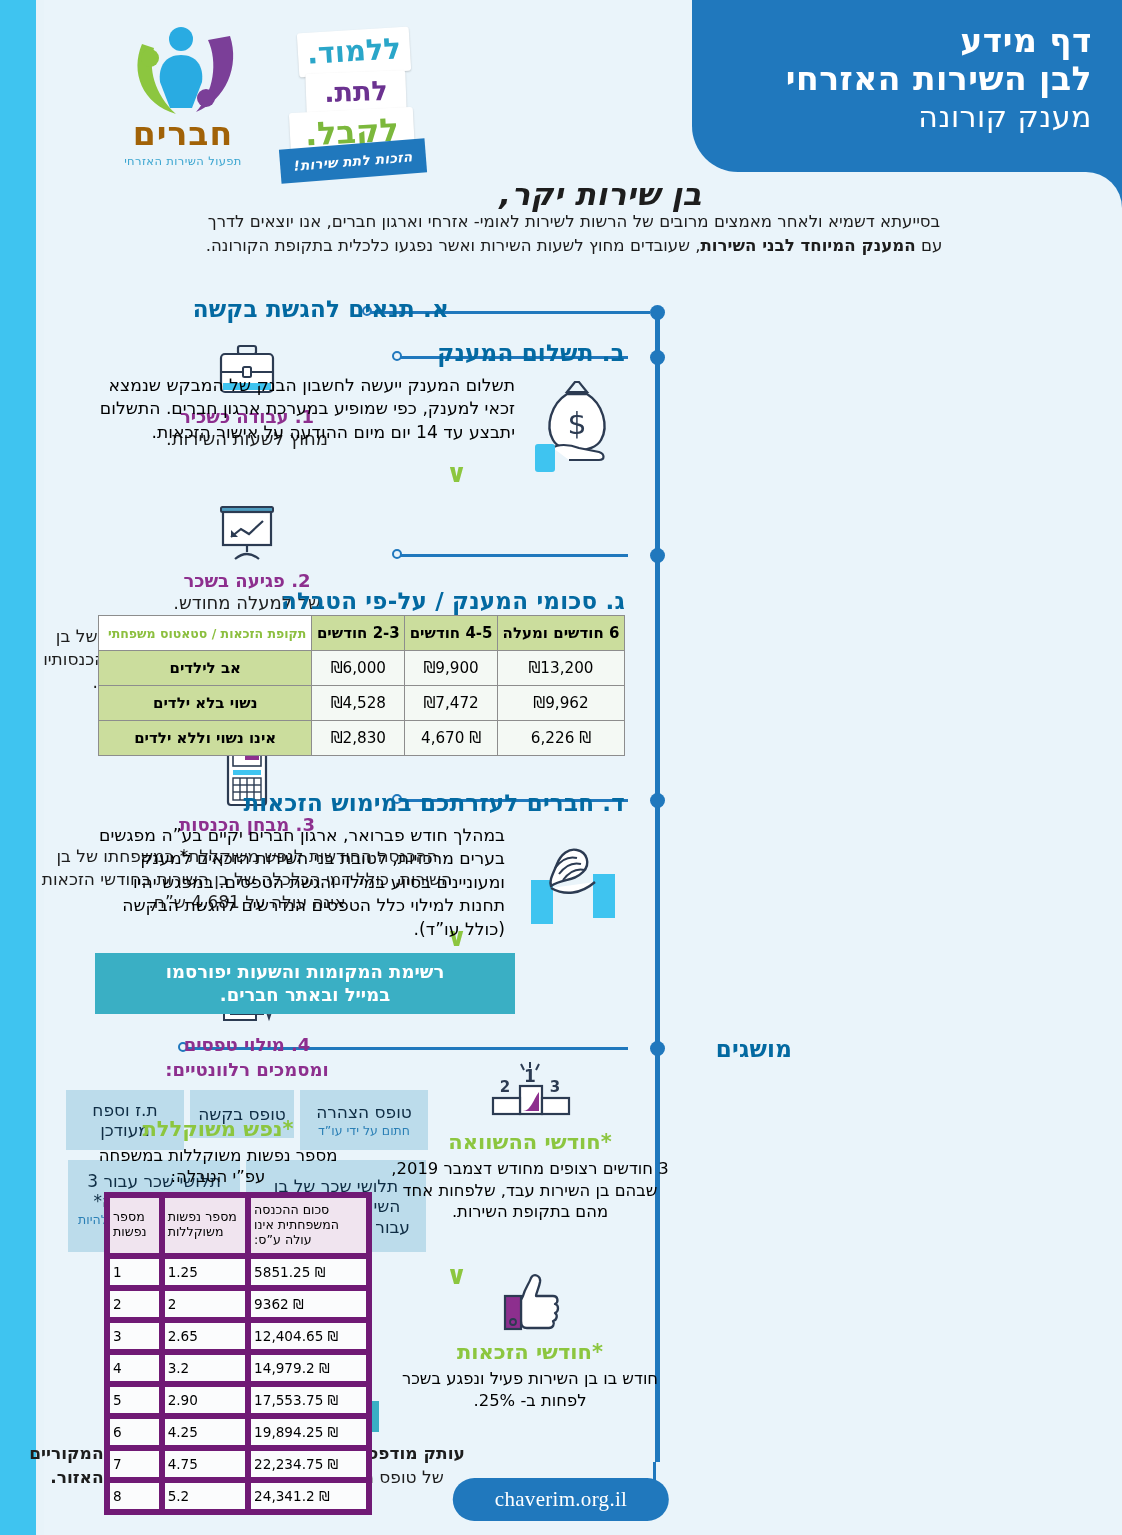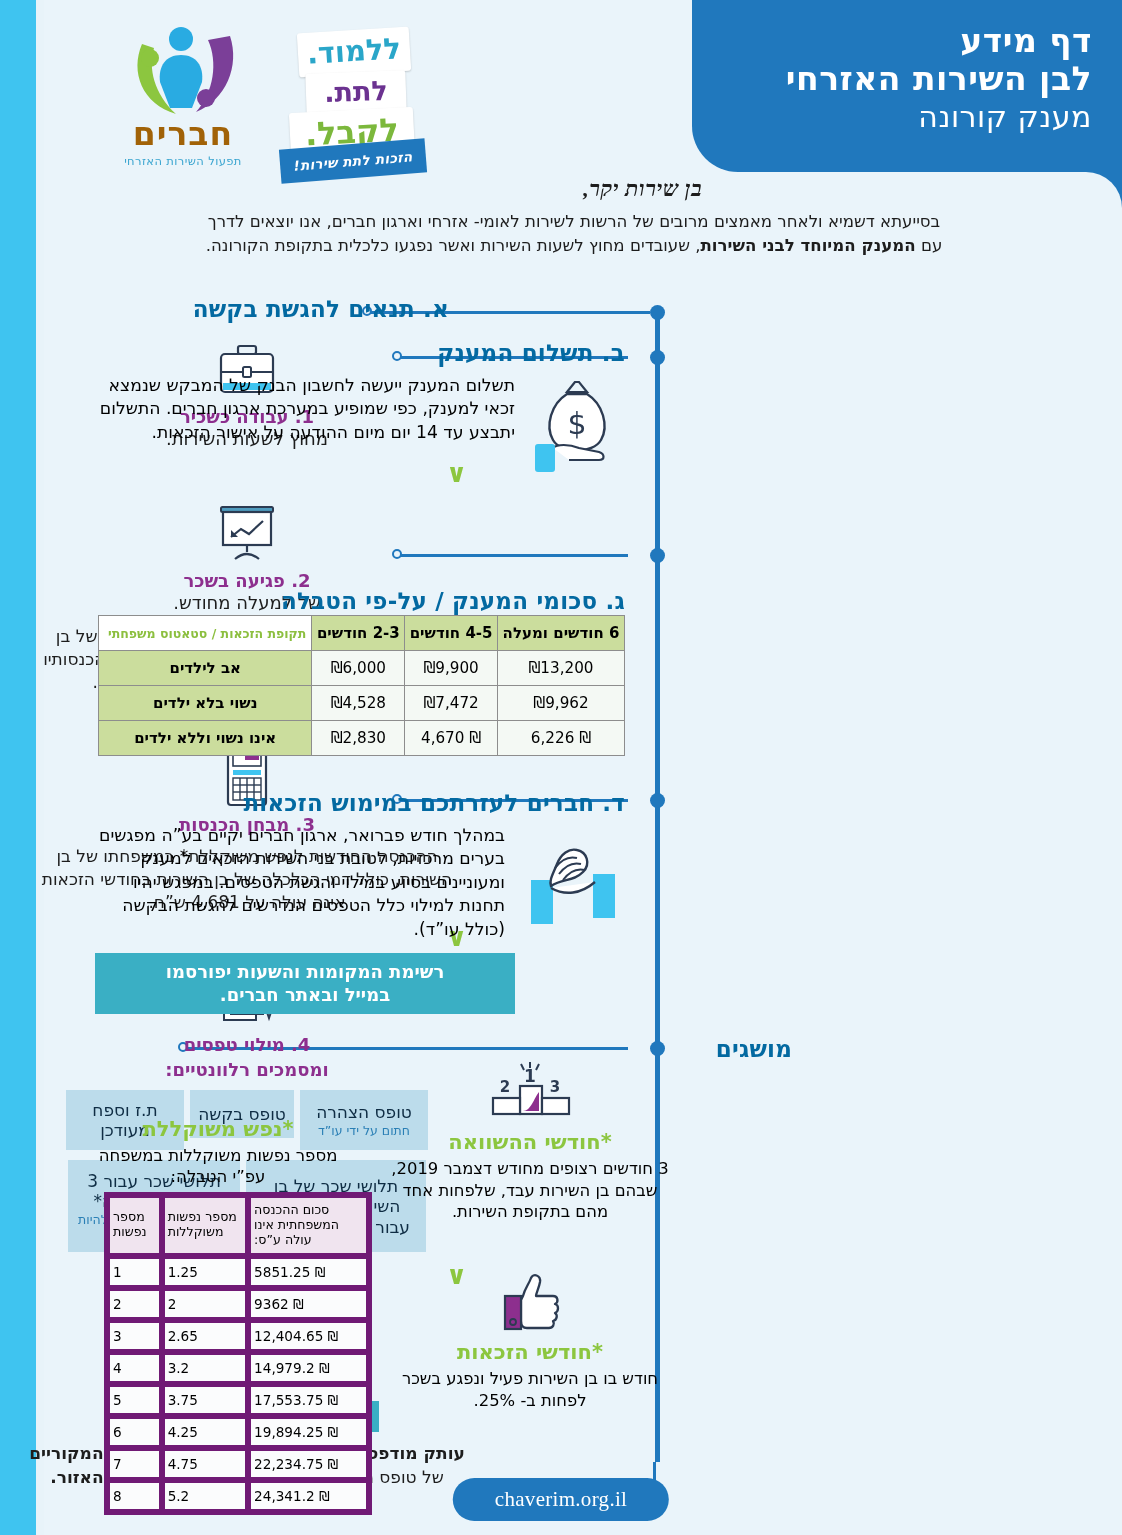--- a/index.html
+++ b/index.html
@@ -69,22 +69,22 @@
   .sl-ribbon {
     position: absolute; left: 4px; top: 122px; width: 146px; height: 34px;
     background: #2078bd; transform: rotate(-4.5deg);
     color:#fff; font-size: 13.5px; font-weight:bold; font-style: italic;
     text-align:center; line-height: 34px; letter-spacing:.3px;
   }
 
   
   .greeting {
     position: absolute; right: 420px; top: 176px;
-    font-size: 22px; font-style: italic; font-weight: bold;
-    color: #1d1d1d; letter-spacing: .5px; font-family: Liberation Serif, serif;
+    font-size: 31px; font-style: italic; font-weight: bold;
+    color: #1d1d1d; letter-spacing: .5px;
   }
   .intro {
     position: absolute; right: 103px; top: 210px; width: 890px;
     font-size: 16.6px; line-height: 1.45; color: #1d1d1d; text-align: center;
   }
   .intro b { font-weight: bold; }
 
   
   .tl-v {
     position:absolute; right:462px; top:312px;
@@ -481,21 +481,21 @@
           <td>2.65</td>
           <td>3</td>
         </tr>
       <tr>
           <td>₪ 14,979.2</td>
           <td>3.2</td>
           <td>4</td>
         </tr>
       <tr>
           <td>₪ 17,553.75</td>
-          <td>3.75</td>
+          <td>2.90</td>
           <td>5</td>
         </tr>
       <tr>
           <td>₪ 19,894.25</td>
           <td>4.25</td>
           <td>6</td>
         </tr>
       <tr>
           <td>₪ 22,234.75</td>
           <td>4.75</td>

